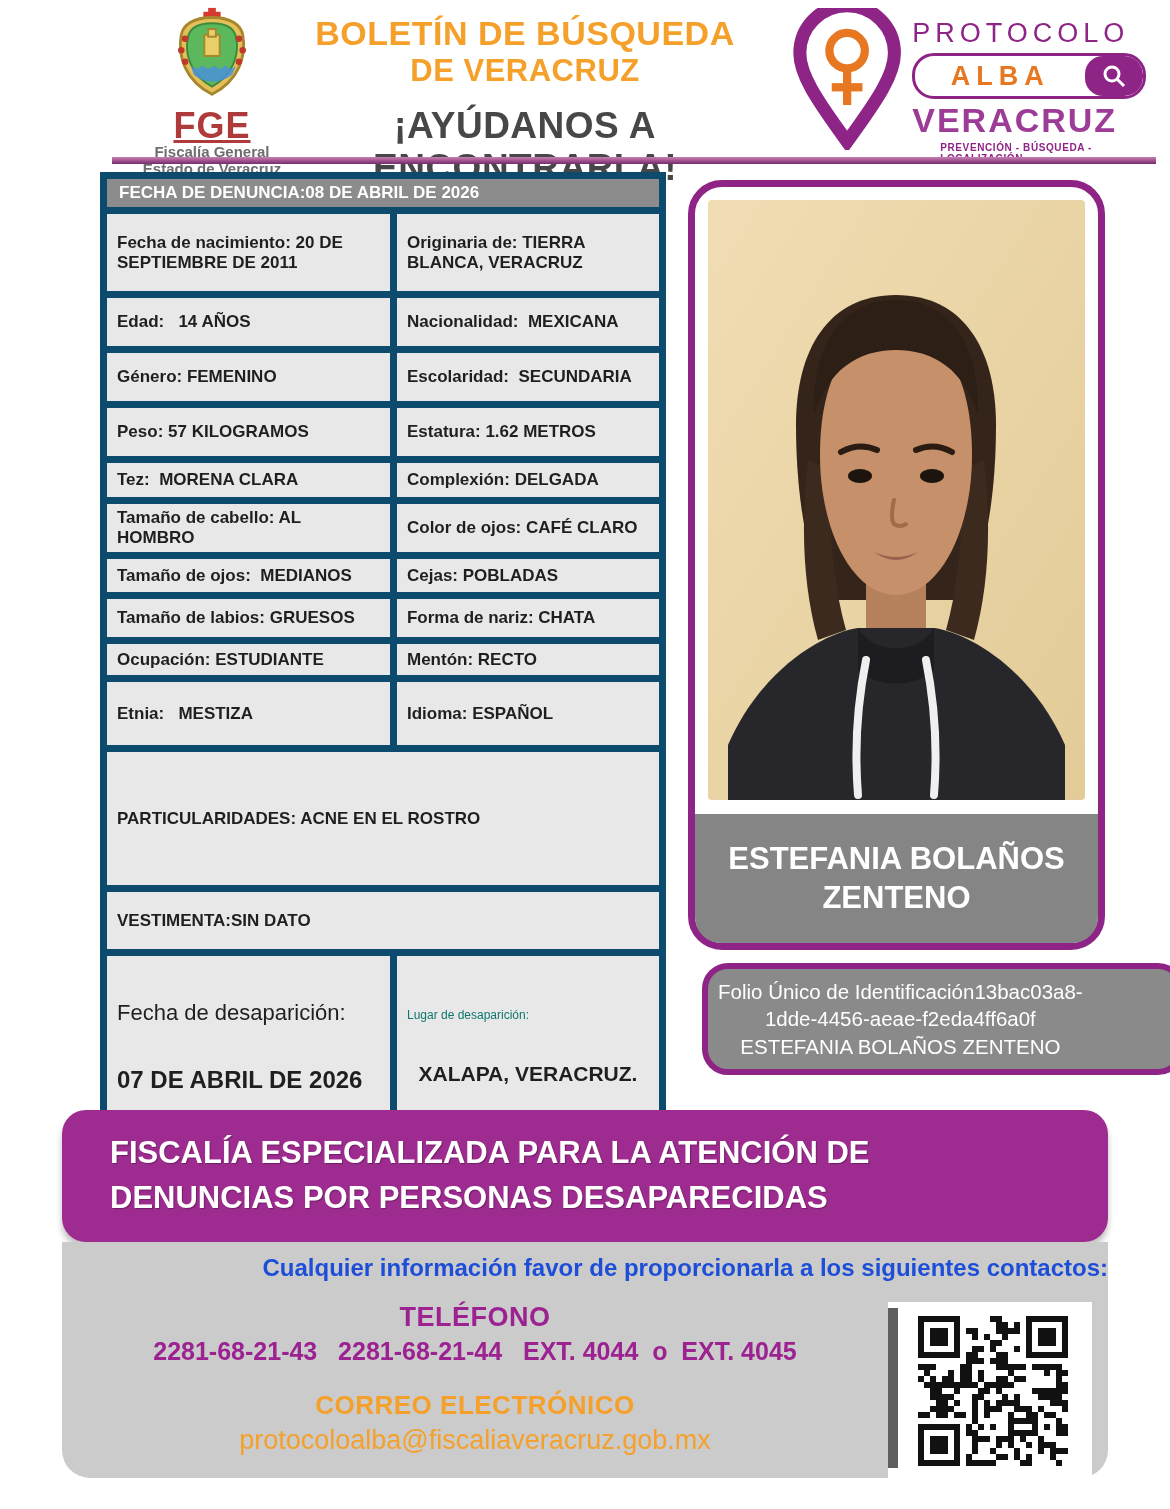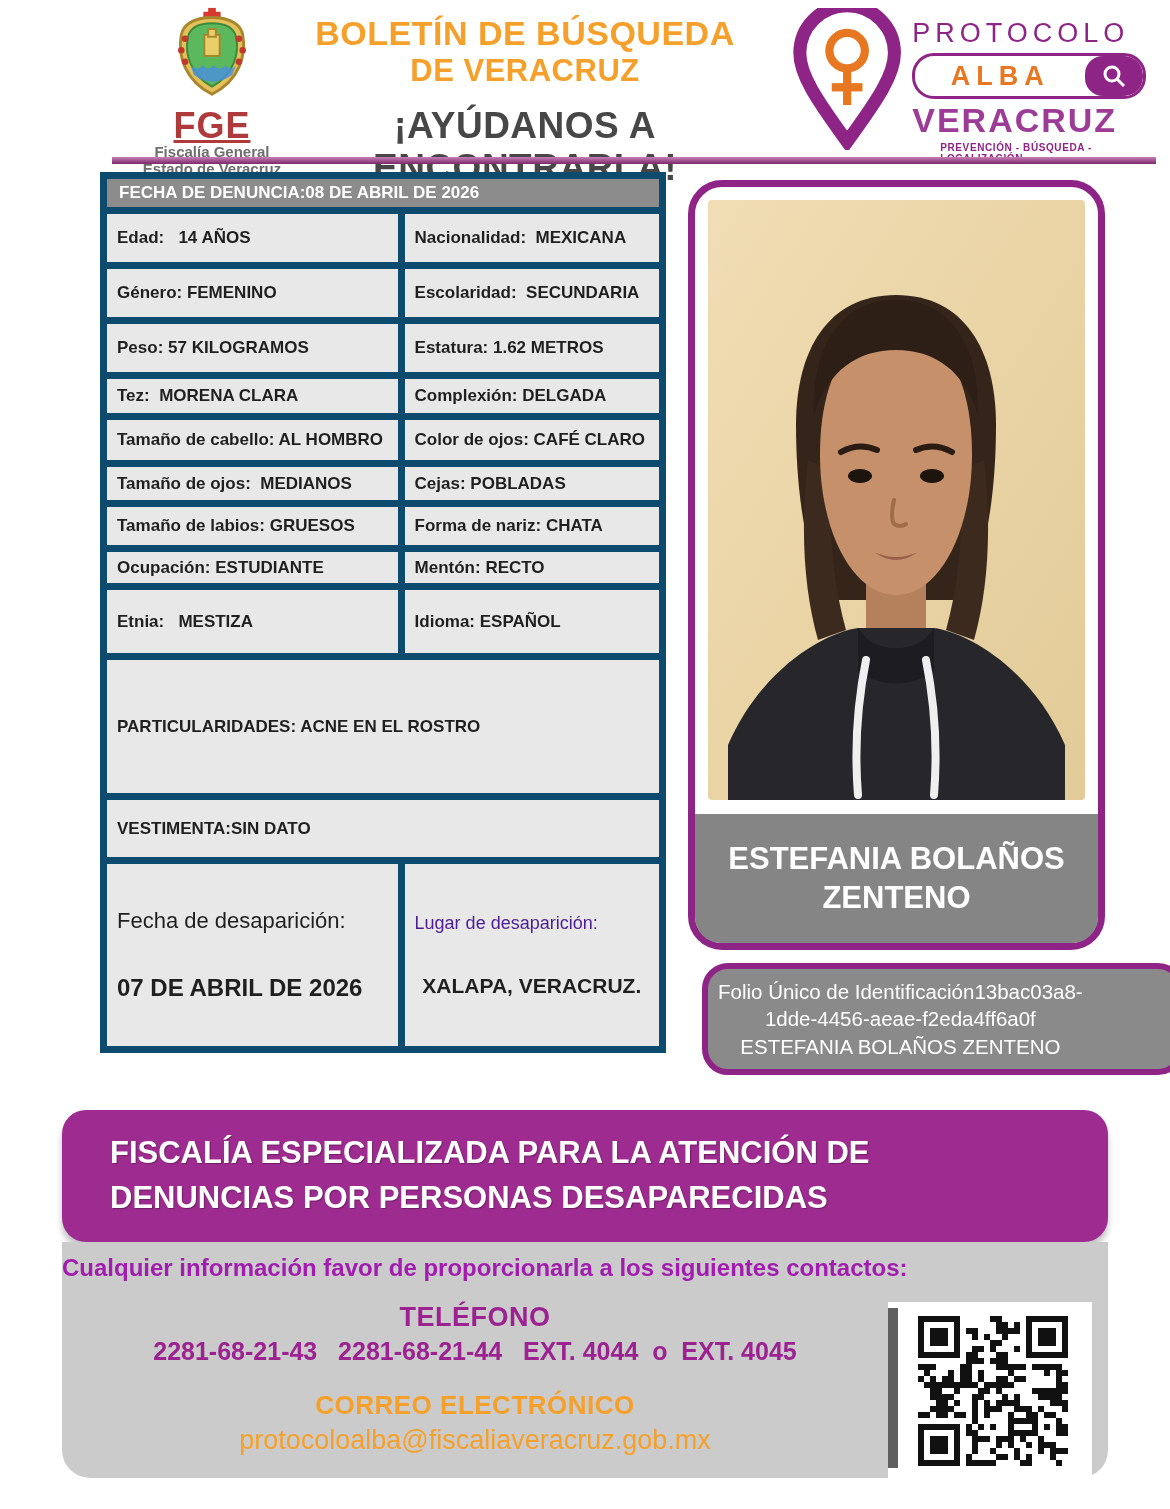--- a/index.html
+++ b/index.html
@@ -25,21 +25,21 @@
   .alba-tagline{font-size:10px;font-weight:bold;color:#8E2486;letter-spacing:.6px;margin-top:2px;padding-left:28px;}
   .divider{position:absolute;left:112px;top:157px;width:1044px;height:7px;background:linear-gradient(#c77fb4,#7a2a6b);}
   
   .info-table{position:absolute;left:100px;top:172px;width:566px;border-collapse:collapse;}
   .info-table td{border:7px solid #0c4a6e;background:#e8e8e8;color:#1f1f1f;
     font-size:17px;font-weight:bold;padding:4px 10px;vertical-align:middle;white-space:pre-wrap;}
   .info-table td.hdr{background:#8c8c8c;color:#ffffff;padding-left:12px;font-size:17px;}
   .col-l{width:295px;} .col-r{width:271px;}
   .v-top{vertical-align:top;padding-top:10px;}
   .dis-label{font-weight:normal;font-size:22px;color:#1f1f1f;}
-  .dis-label-sm{font-weight:normal;font-size:18px;color:#4c1d95;}
+  .dis-label-sm{font-weight:normal;font-size:12px;color:#0f766e;}
   .dis-value{font-weight:bold;font-size:24px;}
   .dis-value-c{font-weight:bold;font-size:21px;text-align:center;}
   
   .photo-frame{position:absolute;left:688px;top:180px;width:417px;height:770px;
     border:7px solid #8E2486;border-radius:34px;background:#ffffff;box-sizing:border-box;padding:13px;}
   .photo{width:377px;height:600px;border-radius:4px;overflow:hidden;display:block;}
   .name-plate{margin:14px -13px -13px -13px;height:129px;background:#858585;border-radius:0 0 26px 26px;
     display:flex;align-items:center;justify-content:center;text-align:center;
     color:#ffffff;font-size:31px;font-weight:bold;line-height:1.25;padding:0 14px;box-sizing:border-box;}
   .folio-box{position:absolute;left:702px;top:963px;width:482px;height:112px;box-sizing:border-box;
@@ -47,21 +47,21 @@
     display:flex;align-items:center;justify-content:flex-start;text-align:center;
     color:#ffffff;font-size:20.5px;line-height:1.32;padding:4px 10px;}
   
   .agency-banner{position:absolute;left:62px;top:1110px;width:1046px;height:132px;background:#9E2B8F;
     border-radius:24px;display:flex;align-items:center;justify-content:center;
     color:#ffffff;font-size:31px;font-weight:bold;line-height:1.45;
     box-shadow:0 6px 6px rgba(0,0,0,.25);}
   .agency-banner div{max-width:950px;text-shadow:1px 1px 1px rgba(0,0,0,.3);}
   .contact-box{position:absolute;left:62px;top:1242px;width:1046px;height:236px;background:#cbcbcb;
     border-radius:0 0 28px 28px;box-sizing:border-box;padding-top:12px;}
-  .contact-intro{text-align:left;font-size:24px;font-weight:bold;color:#a21caf;}
+  .contact-intro{text-align:right;font-size:24px;font-weight:bold;color:#1d4ed8;}
   .contact-row{display:flex;margin-top:6px;}
   .contact-col{flex:1;text-align:center;}
   .phone-heading{font-size:27px;font-weight:bold;color:#9C2191;margin-top:14px;letter-spacing:.5px;}
   .phone-numbers{font-size:25px;font-weight:bold;color:#9C2191;margin-top:4px;white-space:pre-wrap;}
   .email-heading{font-size:26px;font-weight:bold;color:#F5A02B;margin-top:24px;letter-spacing:.5px;}
   .email-addr{font-size:27px;color:#F5A02B;margin-top:4px;text-decoration:none;display:inline-block;}
   .qr-card{position:relative;width:204px;height:182px;background:#ffffff;margin-right:16px;margin-top:14px;flex:0 0 auto;}
   .qr-bar{position:absolute;left:0;top:6px;bottom:16px;width:10px;background:#5f5f5f;}
   .qr-card svg{position:absolute;left:30px;top:14px;}
 </style>
@@ -120,20 +120,24 @@
     </div>
   </div>
 
   <div class="divider"></div>
 
   <table class="info-table">
     <tbody>
         <tr style="height:30px;">
           <td class="hdr" colspan="2">FECHA DE DENUNCIA:08 DE ABRIL DE 2026</td>
         </tr>
+    <tr style="height:84px;">
+      <td class="col-l v-top">Fecha de nacimiento: 20 DE SEPTIEMBRE DE 2011</td>
+      <td class="col-r v-top">Originaria de: TIERRA BLANCA, VERACRUZ</td>
+    </tr>
     <tr style="height:55px;">
       <td>Edad:   14 AÑOS</td>
       <td>Nacionalidad:  MEXICANA</td>
     </tr>
     <tr style="height:55px;">
       <td>Género: FEMENINO</td>
       <td>Escolaridad:  SECUNDARIA</td>
     </tr>
     <tr style="height:55px;">
       <td>Peso: 57 KILOGRAMOS</td>

